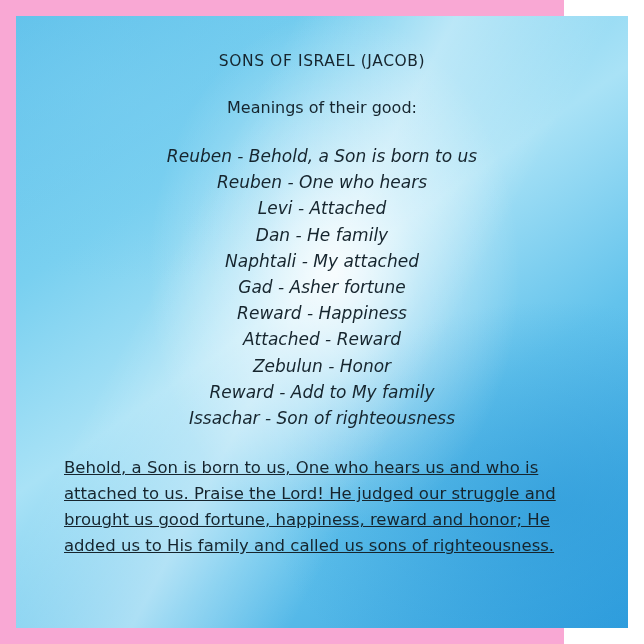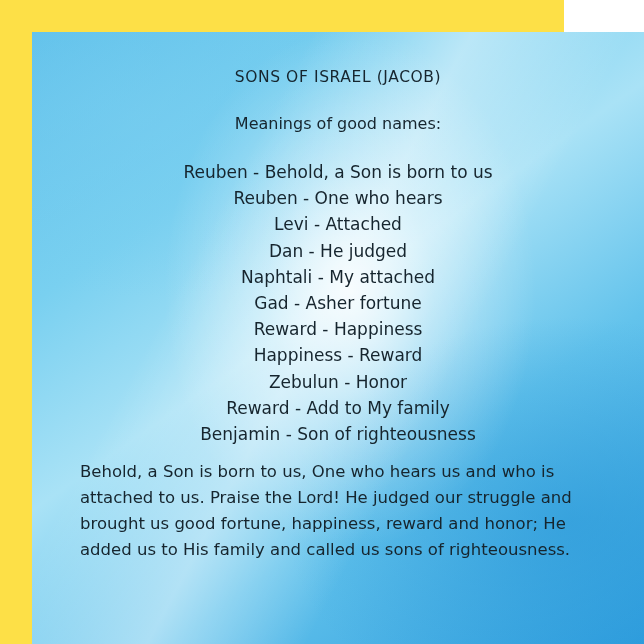--- a/index.html
+++ b/index.html
@@ -9,23 +9,23 @@
   }
   body {
     width: 644px;
     height: 644px;
     font-family: "DejaVu Sans", sans-serif;
   }
   .poster {
     position: relative;
     width: 564px;
     height: 644px;
-    background: #fde047;
+    background: #f9a8d4;
     box-sizing: border-box;
-    padding: 32px;
+    padding: 16px;
   }
   .card {
     position: relative;
     width: 612px;
     height: 612px;
     box-sizing: border-box;
     overflow: hidden;
     background:
       radial-gradient(ellipse 300px 420px at 52% 42%, rgba(255,255,255,0.85) 0%, rgba(255,255,255,0.35) 28%, rgba(255,255,255,0.0) 62%),
       radial-gradient(ellipse 520px 300px at 18% 14%, rgba(120,205,240,0.55) 0%, rgba(120,205,240,0.0) 60%),
@@ -51,56 +51,58 @@
     letter-spacing: 0.6px;
     margin: 0 0 28px 0;
     color: #16252e;
   }
   .subtitle {
     font-size: 16px;
     margin: 0 0 26px 0;
     color: #16252e;
   }
   .names {
-    margin: 0 0 12px 0;
+    margin: 0 0 24px 0;
     padding: 0;
     list-style: none;
+    font-style: italic;
   }
   .names li {
     font-size: 17px;
     line-height: 26.2px;
     color: #16252e;
     white-space: nowrap;
   }
   .paragraph {
     margin: 0;
     padding: 0 18px;
     font-size: 16.5px;
     line-height: 26px;
     text-align: left;
     color: #16252e;
+    text-decoration: underline;
   }
 </style>
 </head>
 <body>
 
 <div class="poster">
   <div class="card">
     <div class="content">
       <div class="title">SONS OF ISRAEL (JACOB)</div>
-      <div class="subtitle">Meanings of good names:</div>
+      <div class="subtitle">Meanings of their good:</div>
       <ul class="names">
         <li>Reuben - Behold, a Son is born to us</li>
         <li>Reuben - One who hears</li>
         <li>Levi - Attached</li>
-        <li>Dan - He judged</li>
+        <li>Dan - He family</li>
         <li>Naphtali - My attached</li>
         <li>Gad - Asher fortune</li>
         <li>Reward - Happiness</li>
-        <li>Happiness - Reward</li>
+        <li>Attached - Reward</li>
         <li>Zebulun - Honor</li>
         <li>Reward - Add to My family</li>
-        <li>Benjamin - Son of righteousness</li>
+        <li>Issachar - Son of righteousness</li>
       </ul>
       <p class="paragraph">Behold, a Son is born to us, One who hears us and who is attached to us. Praise the Lord! He judged our struggle and brought us good fortune, happiness, reward and honor; He added us to His family and called us sons of righteousness.</p>
     </div>
   </div>
 </div>
 
 </body></html>

